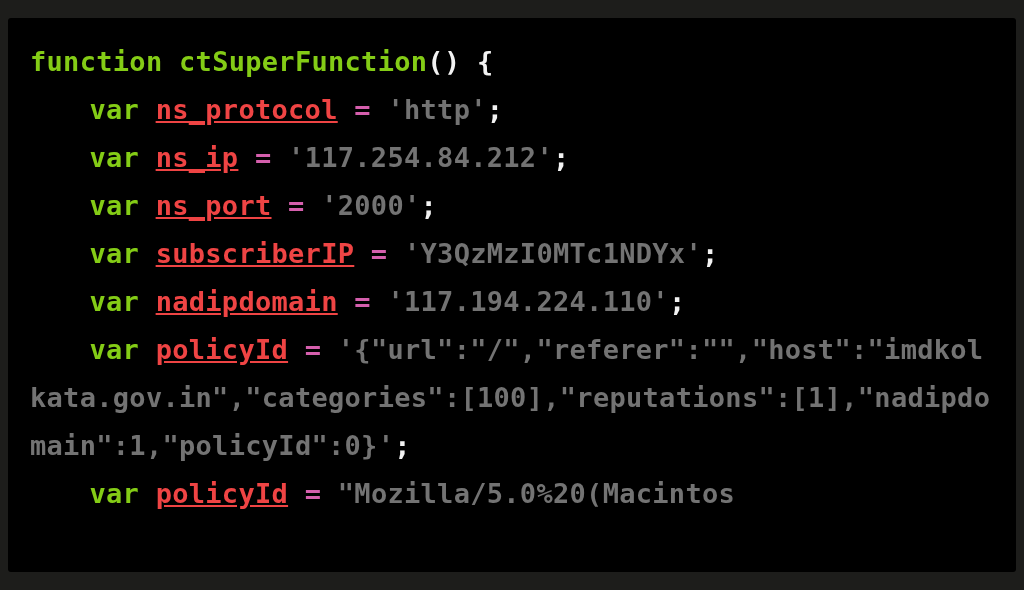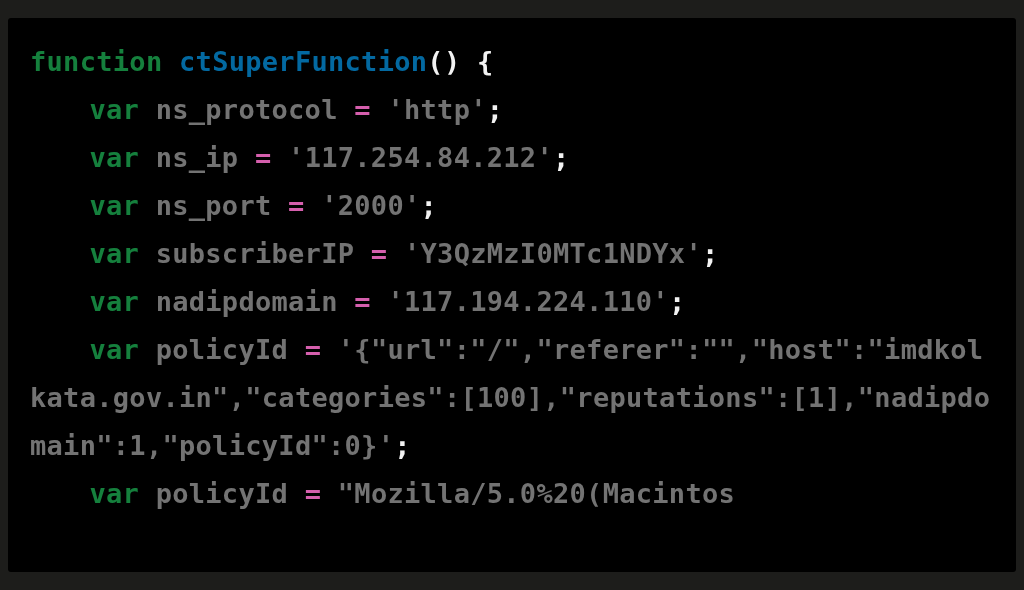--- a/index.html
+++ b/index.html
@@ -25,23 +25,23 @@
       font-size: 27px;
       font-weight: 700;
       line-height: 1.78;
       color: #f2f2f2;
       white-space: pre-wrap;
       word-break: break-all;
       padding: 20px 22px 0 22px;
       letter-spacing: 0.3px;
       overflow: hidden;
     }
-    .kw   { color: #15803d; }      
-    .fn   { color: #0369a1; }      
-    .id   { color: #737373; }      
+    .kw   { color: #84cc16; }      
+    .fn   { color: #84cc16; }      
+    .id   { color: #ef4444; text-decoration: underline; }      
     .op   { color: #d55fad; }      
     .str  { color: #737373; }      
     .pun  { color: #f2f2f2; }      
     .indent { display: inline-block; width: 2.2em; }
   </style>
 </head>
 <body>
 
 <div class="frame">
 <pre class="code"><span class="kw">function</span> <span class="fn">ctSuperFunction</span><span class="pun">(</span><span class="pun">)</span> <span class="pun">{</span>

